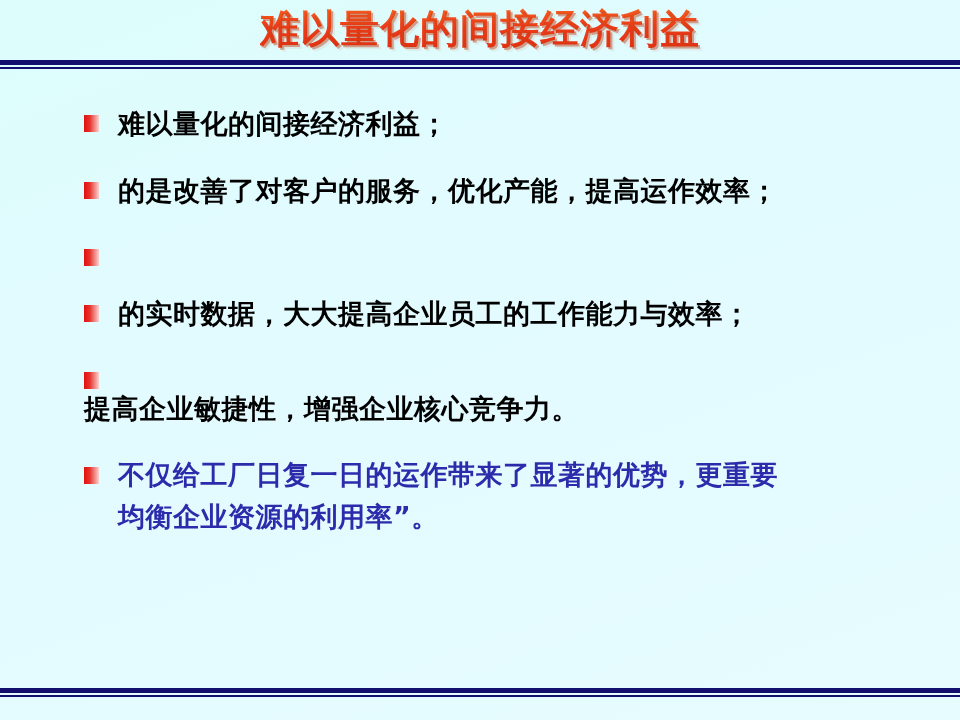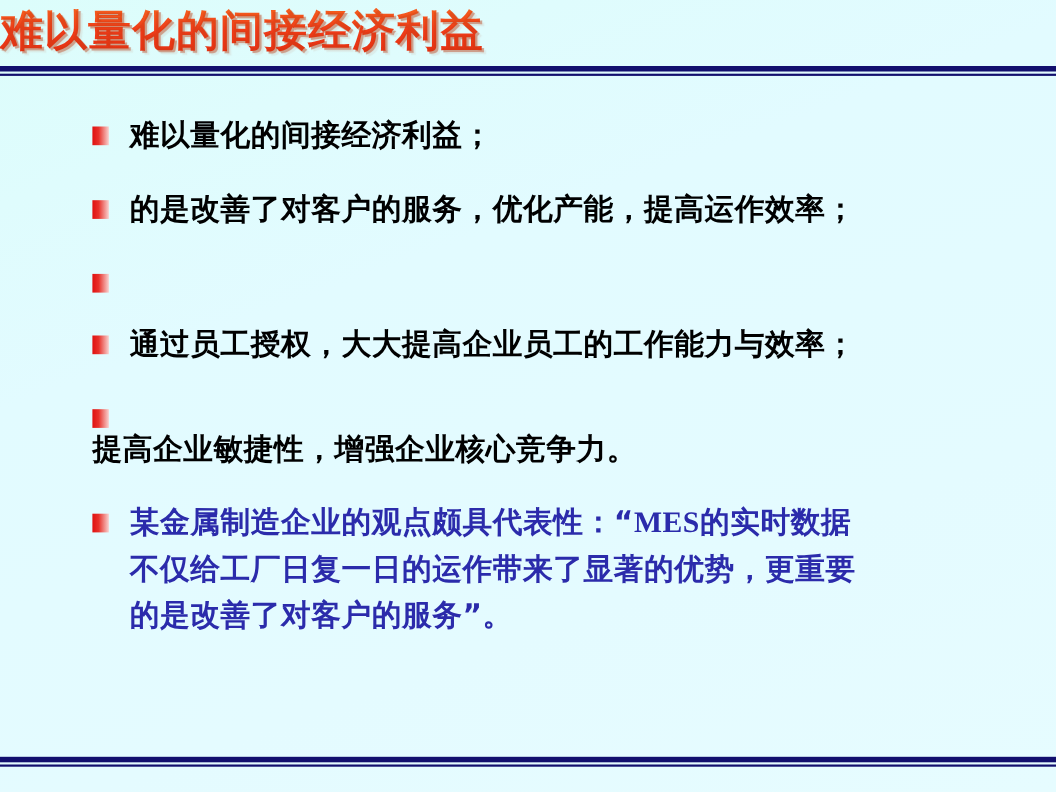--- a/index.html
+++ b/index.html
@@ -23,21 +23,21 @@
 
   
   .title-area {
     position: absolute;
     left: 0;
     top: 0;
     width: 960px;
     height: 58px;
     display: flex;
     align-items: center;
-    justify-content: flex-start;
+    justify-content: center;
   }
   .slide-title {
     font-family: "DejaVu Sans", "Liberation Sans", sans-serif;
     font-weight: bold;
     font-size: 39px;
     line-height: 44px;
     letter-spacing: 1px;
     white-space: nowrap;
     color: #ef4a19;
     background-image: linear-gradient(180deg, #f4601f 0%, #ef3c18 45%, #e33012 100%);
@@ -144,34 +144,33 @@
       <span class="bullet-marker"></span>
       <span class="bullet-text">的是改善了对客户的服务，优化产能，提高运作效率；</span>
     </div>
 
     <div class="bullet-row">
       <span class="bullet-marker"></span>
     </div>
 
     <div class="bullet-row">
       <span class="bullet-marker"></span>
-      <span class="bullet-text">通过员工授权，大大提高企业员工的工作能力与效率；</span>
+      <span class="bullet-text">的实时数据，大大提高企业员工的工作能力与效率；</span>
     </div>
 
     <div class="bullet-row tight">
       <span class="bullet-marker"></span>
       <span class="bullet-text">提高企业敏捷性，增强企业核心竞争力。</span>
     </div>
 
     <div class="bullet-row blue">
       <span class="bullet-marker"></span>
       <span class="bullet-text">
-        <span class="para-line"><span>某金属制造企业的观点颇具代表性：“</span><span class="latin">MES</span><span>的实时数据</span></span>
         <span class="para-line">不仅给工厂日复一日的运作带来了显著的优势，更重要</span>
-        <span class="para-line">的是改善了对客户的服务”。</span>
+        <span class="para-line">均衡企业资源的利用率”。</span>
       </span>
     </div>
 
   </div>
 
   <div class="rule-group rule-bottom">
     <div class="rule-thick"></div>
     <div class="rule-gap"></div>
     <div class="rule-thin"></div>
   </div>

